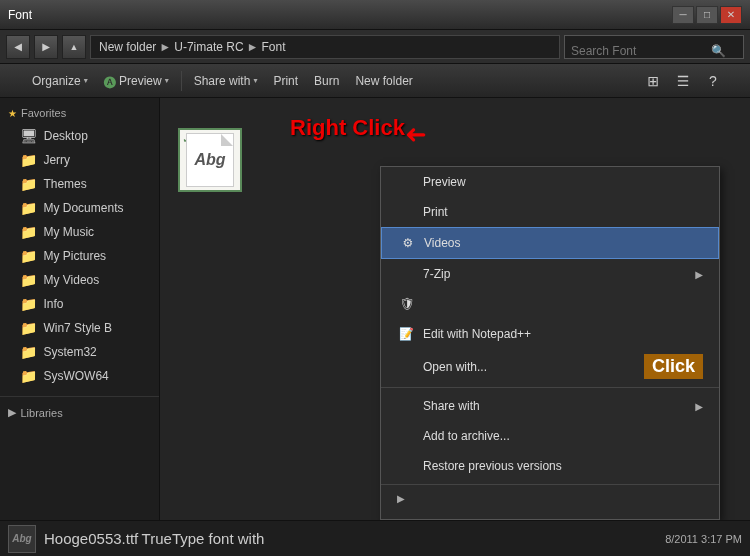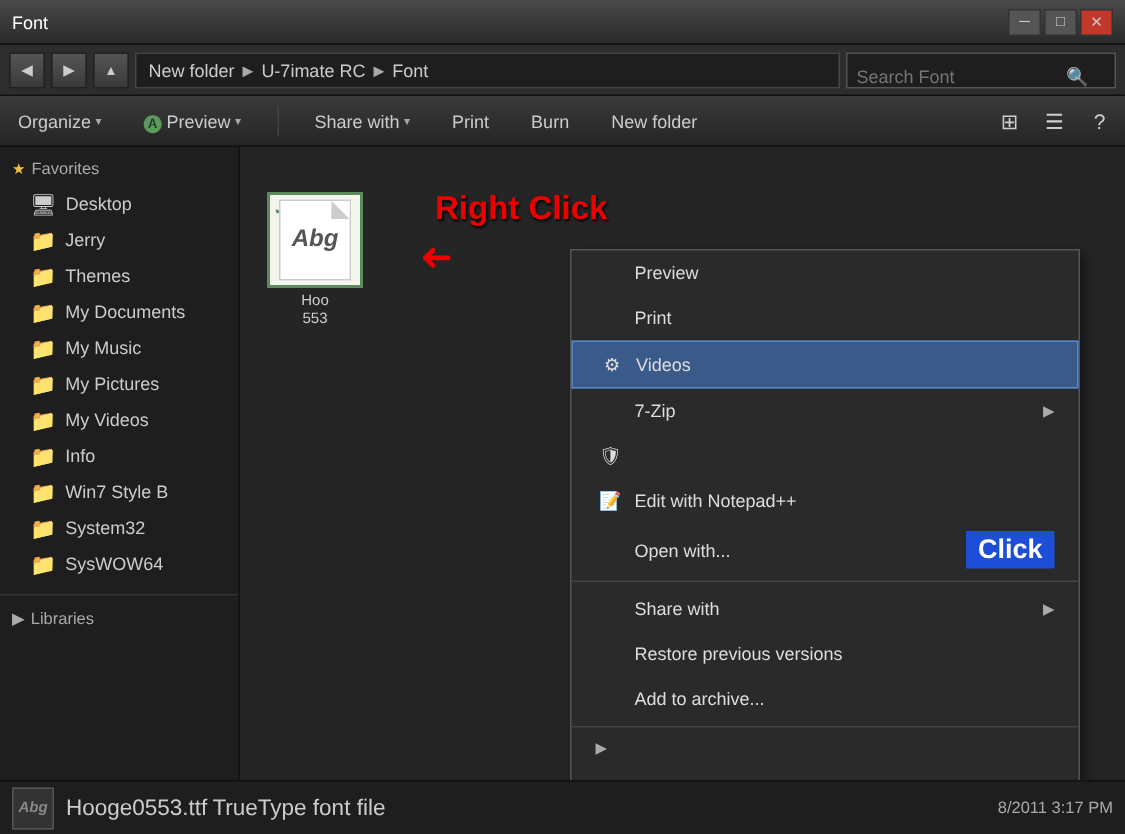--- a/index.html
+++ b/index.html
@@ -103,22 +103,22 @@
       font-size: 12px;
       width: 140px;
     }
 
     
     .toolbar {
       background: linear-gradient(to bottom, #3a3a3a, #252525);
       height: 34px;
       display: flex;
       align-items: center;
-      padding: 0 4px;
-      gap: 12px;
+      padding: 0 24px;
+      gap: 0;
       border-bottom: 1px solid #111;
     }
     .toolbar-btn {
       background: transparent;
       border: none;
       color: #ccc;
       font-size: 12px;
       cursor: pointer;
       padding: 4px 8px;
       height: 26px;
@@ -322,21 +322,21 @@
     }
     .ctx-separator {
       height: 1px;
       background: #444;
       margin: 3px 0;
     }
     .ctx-arrow { color: #aaa; font-size: 10px; }
 
     
     .click-label-box {
-      background: #1d4ed8;
+      background: #a16207;
       color: #fff;
       padding: 2px 8px;
       font-size: 18px;
       font-weight: bold;
       display: inline-block;
     }
 
     
     .status-bar {
       position: absolute;
@@ -493,36 +493,35 @@
     <div class="sidebar-divider"></div>
     <div class="sidebar-lib-header">
       <span>▶</span>
       <span>Libraries</span>
     </div>
   </div>
 
   <div class="file-area">
 
     <div class="arrow-annotation">
-      <div style="display:flex; flex-direction:column; align-items:flex-start; margin-left:20px; margin-top:18px;">
+      <div style="display:flex; flex-direction:row; align-items:flex-start; margin-left:20px; margin-top:7px;">
         <span class="right-click-label">Right Click</span>
         <div style="display:flex; align-items:center; margin-top:4px;">
           <span style="color:#e00; font-size:26px; transform: scaleX(-1); display:inline-block;">➜</span>
         </div>
       </div>
     </div>
 
     <div class="file-item" style="position:absolute; top:30px; left:10px;">
       <div class="file-icon-wrapper">
         <span class="checkmark">✓</span>
         <div class="file-icon-inner">
           <span class="abg-text">Abg</span>
         </div>
       </div>
-      <span class="file-label">Hoo<br>553</span>
     </div>
 
     <div class="context-menu">
       <div class="ctx-item">
         <div class="ctx-item-content">
           <div class="ctx-icon"></div>
           <span>Preview</span>
         </div>
       </div>
       <div class="ctx-item">
@@ -567,27 +566,27 @@
       <div class="ctx-item">
         <div class="ctx-item-content">
           <div class="ctx-icon"></div>
           <span>Share with</span>
         </div>
         <span class="ctx-arrow">▶</span>
       </div>
       <div class="ctx-item">
         <div class="ctx-item-content">
           <div class="ctx-icon"></div>
+          <span>Add to archive...</span>
+        </div>
+      </div>
+      <div class="ctx-item">
+        <div class="ctx-item-content">
+          <div class="ctx-icon"></div>
           <span>Restore previous versions</span>
-        </div>
-      </div>
-      <div class="ctx-item">
-        <div class="ctx-item-content">
-          <div class="ctx-icon"></div>
-          <span>Add to archive...</span>
         </div>
       </div>
       <div class="ctx-separator"></div>
       <div class="ctx-item">
         <span class="ctx-arrow">▶</span>
       </div>
       <div class="ctx-item">
         
       </div>
 
@@ -596,16 +595,16 @@
   </div>
 </div>
 
 <div class="status-bar">
   <div class="status-icon">
     <span>Abg</span>
   </div>
   <div>
     <span class="status-text">Hooge0553.ttf</span>
     <span class="status-text"> </span>
-    <span class="status-text">TrueType font file</span>
+    <span class="status-text">TrueType font with</span>
   </div>
   <div class="status-date">8/2011 3:17 PM</div>
 </div>
 
 </body></html>

